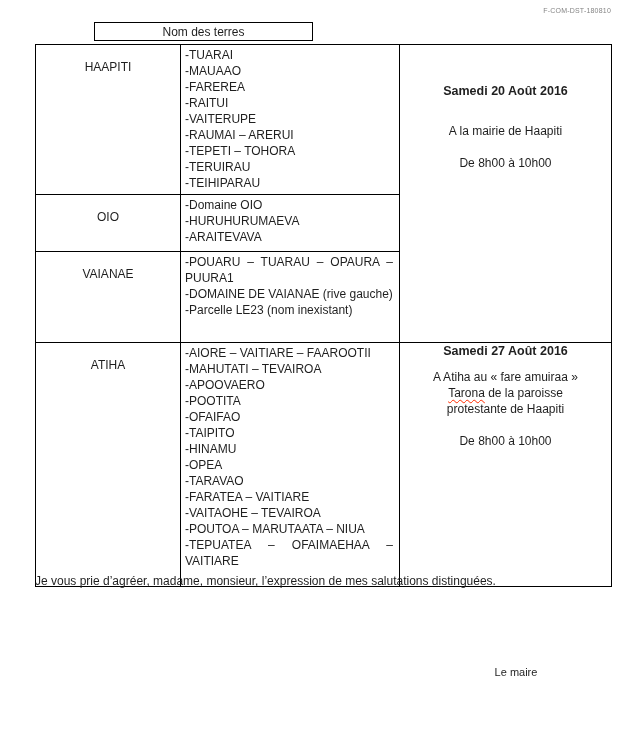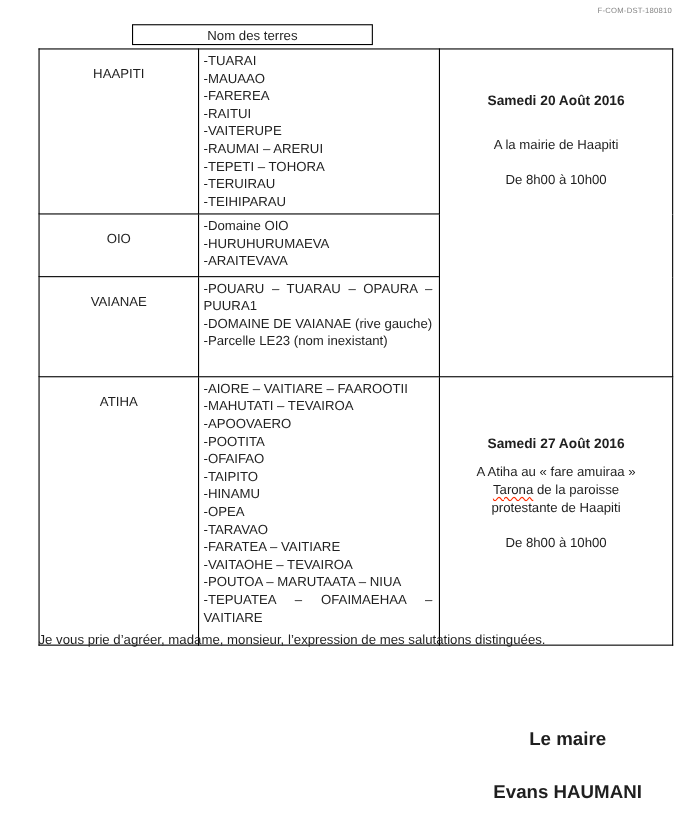--- a/index.html
+++ b/index.html
@@ -22,21 +22,21 @@
     color: #848484;
   }
   .doc-table {
     position: absolute;
     left: 35px;
     top: 22px;
     width: 576px;
   }
   .hdr-row {
     display: flex;
-    margin-left: 85px;
+    margin-left: 59px;
     margin-bottom: 3px;
   }
   .hdr-cell {
     border: 1px solid #000;
     height: 19px;
     display: flex;
     align-items: center;
     justify-content: center;
     font-size: 12px;
     line-height: 16px;
@@ -66,21 +66,21 @@
     text-align: center;
     padding: 0 20px;
   }
   .session-date {
     font-weight: bold;
     font-size: 12.5px;
   }
   .session-1 { padding-top: 38px; }
   .session-1 .session-date { margin-bottom: 24px; }
   .session-1 .session-place { margin-bottom: 16px; }
-  .session-2 { padding-top: 52px; }
+  .session-2 { }
   .session-2 .session-date { margin-bottom: 10px; }
   .session-2 .session-time { margin-top: 16px; }
   .spell-error {
     text-decoration-line: underline;
     text-decoration-style: wavy;
     text-decoration-color: #ff2a00;
     text-decoration-thickness: 1px;
     text-underline-offset: 2px;
   }
   .closing {
@@ -90,22 +90,22 @@
     width: 570px;
     font-size: 12px;
     line-height: 16px;
   }
   .signature {
     position: absolute;
     left: 406px;
     top: 664px;
     width: 220px;
     text-align: center;
-    font-weight: bold;
-    font-size: 17px;
+    font-weight: normal;
+    font-size: 11px;
     line-height: 16px;
   }
   .signature .sig-name { margin-top: 32px; }
 </style>
 </head>
 <body>
 
 <div class="page">
 
   <div class="doc-code">F-COM-DST-180810</div>
@@ -182,16 +182,15 @@
         </td>
       </tr>
     </tbody>
       </table>
   </div>
 
   <p class="closing">Je vous prie d’agréer, madame, monsieur, l’expression de mes salutations distinguées.</p>
 
   <div class="signature">
     <div class="sig-title">Le maire</div>
-    <div class="sig-name">Evans HAUMANI</div>
   </div>
 
 </div>
 
 </body></html>

